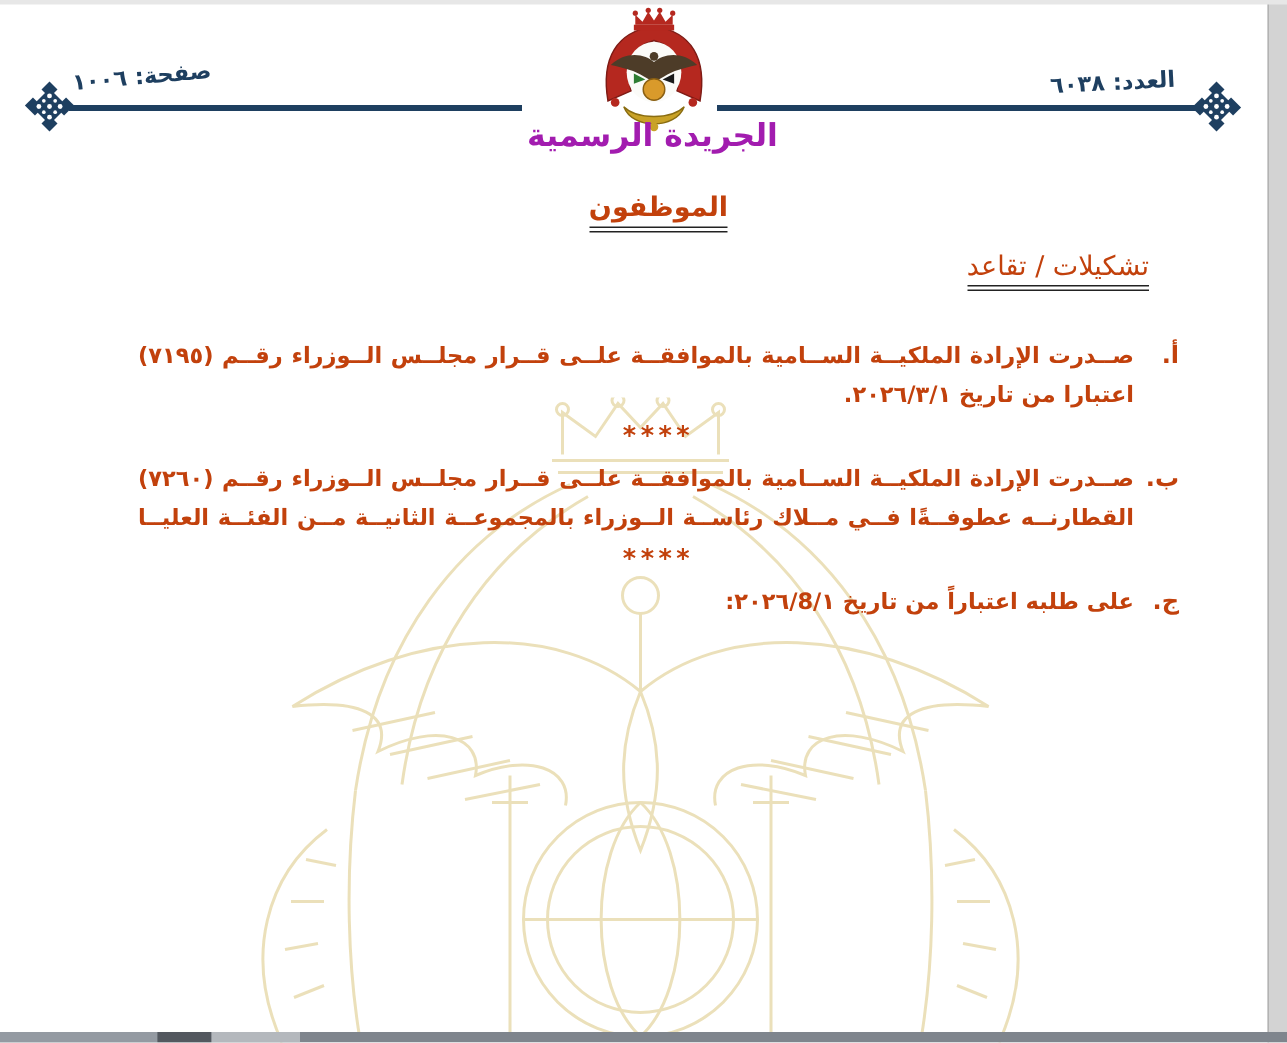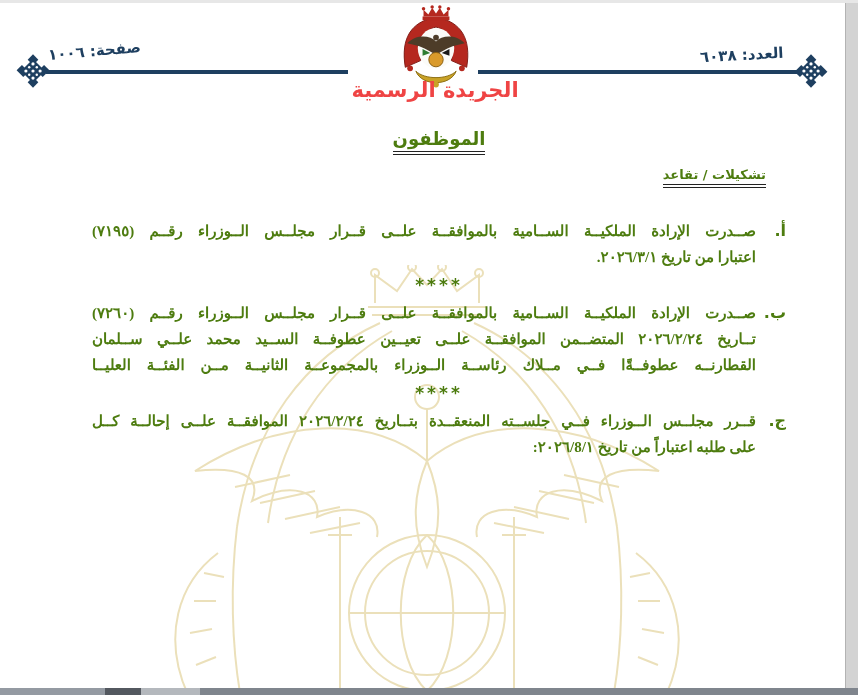--- a/index.html
+++ b/index.html
@@ -21,33 +21,33 @@
   .header{position:relative;height:112px;z-index:1;}
   .rule{position:absolute;top:70px;height:4px;background:#1e3f60;}
   .rule-left{left:46px;width:302px;}
   .rule-right{left:478px;width:322px;}
   .knot{position:absolute;top:54px;width:34px;height:34px;}
   .knot-left{left:16px;}
   .knot-right{left:794px;}
   .page-label{position:absolute;left:48px;top:42px;color:#1e3f60;font-weight:bold;font-size:15px;transform:rotate(-5deg);direction:rtl;white-space:nowrap;}
   .issue-label{position:absolute;left:700px;top:46px;color:#1e3f60;font-weight:bold;font-size:15px;transform:rotate(-3deg);direction:rtl;white-space:nowrap;}
   .crest{position:absolute;left:388px;top:4px;}
-  .gazette-title{position:absolute;left:345px;top:78px;width:180px;text-align:center;color:#ef4444;font-weight:bold;font-size:21px;white-space:nowrap;}
+  .gazette-title{position:absolute;left:345px;top:78px;width:180px;text-align:center;color:#a21caf;font-weight:bold;font-size:21px;white-space:nowrap;}
 
   
   .watermark{position:absolute;left:100px;top:265px;z-index:0;opacity:.85;}
 
   
-  .content{position:relative;z-index:1;padding:0 60px 0 92px;color:#4d7c0f;}
+  .content{position:relative;z-index:1;padding:0 60px 0 92px;color:#c2410c;}
   .section-title{margin-top:16px;text-align:center;font-size:18px;font-weight:bold;}
-  .subsection{margin:12px 20px 0 0;text-align:right;font-size:13px;font-weight:bold;}
+  .subsection{margin:12px 20px 0 0;text-align:right;font-size:18px;font-weight:normal;}
   .u2{border-bottom:4px double #222;padding-bottom:2px;display:inline-block;}
   .para{position:relative;padding-right:30px;font-size:15px;font-weight:bold;}
   .para .marker{position:absolute;right:0;top:0;font-size:16px;line-height:26px;}
-  .jline{line-height:26px;text-align:justify;text-align-last:justify;white-space:normal;font-family:Liberation Serif, serif;}
+  .jline{line-height:26px;text-align:justify;text-align-last:justify;white-space:normal;}
   .jline-last{text-align:left;text-align-last:right;}
   .para-a{margin-top:30px;}
   .para-b{margin-top:4px;}
   .para-c{margin-top:2px;}
   .sep{margin:4px 0;height:22px;line-height:22px;text-align:center;font-size:17px;font-weight:bold;letter-spacing:3px;}
 </style>
 </head>
 <body>
 
 <div class="screen">
@@ -176,29 +176,27 @@
         <span class="marker">أ.</span>
         <div class="jline">صــدرت الإرادة الملكيــة الســامية بالموافقــة علــى قــرار مجلــس الــوزراء رقــم (٧١٩٥)</div>
         <div class="jline jline-last">اعتبارا من تاريخ ٢٠٢٦/٣/١.</div>
       </div>
 
       <div class="sep">****</div>
 
       <div class="para para-b">
         <span class="marker">ب.</span>
         <div class="jline">صــدرت الإرادة الملكيــة الســامية بالموافقــة علــى قــرار مجلــس الــوزراء رقــم (٧٢٦٠)</div>
-        <div class="jline">تــاريخ ٢٠٢٦/٢/٢٤ المتضــمن الموافقــة علــى تعيــين عطوفــة الســيد محمد علــي ســلمان</div>
         <div class="jline">القطارنــه عطوفــةًا فــي مــلاك رئاســة الــوزراء بالمجموعــة الثانيــة مــن الفئــة العليــا</div>
       </div>
 
       <div class="sep">****</div>
 
       <div class="para para-c">
         <span class="marker">ج.</span>
-        <div class="jline">قــرر مجلــس الــوزراء فــي جلســته المنعقــدة بتــاريخ ٢٠٢٦/٢/٢٤ الموافقــة علــى إحالــة كــل</div>
         <div class="jline jline-last">على طلبه اعتباراً من تاريخ ٢٠٢٦/8/١:</div>
       </div>
 
     </div>
   </div>
 
   <div class="top-edge"></div>
   <div class="right-strip"></div>
 
   <div class="bottom-bar">

